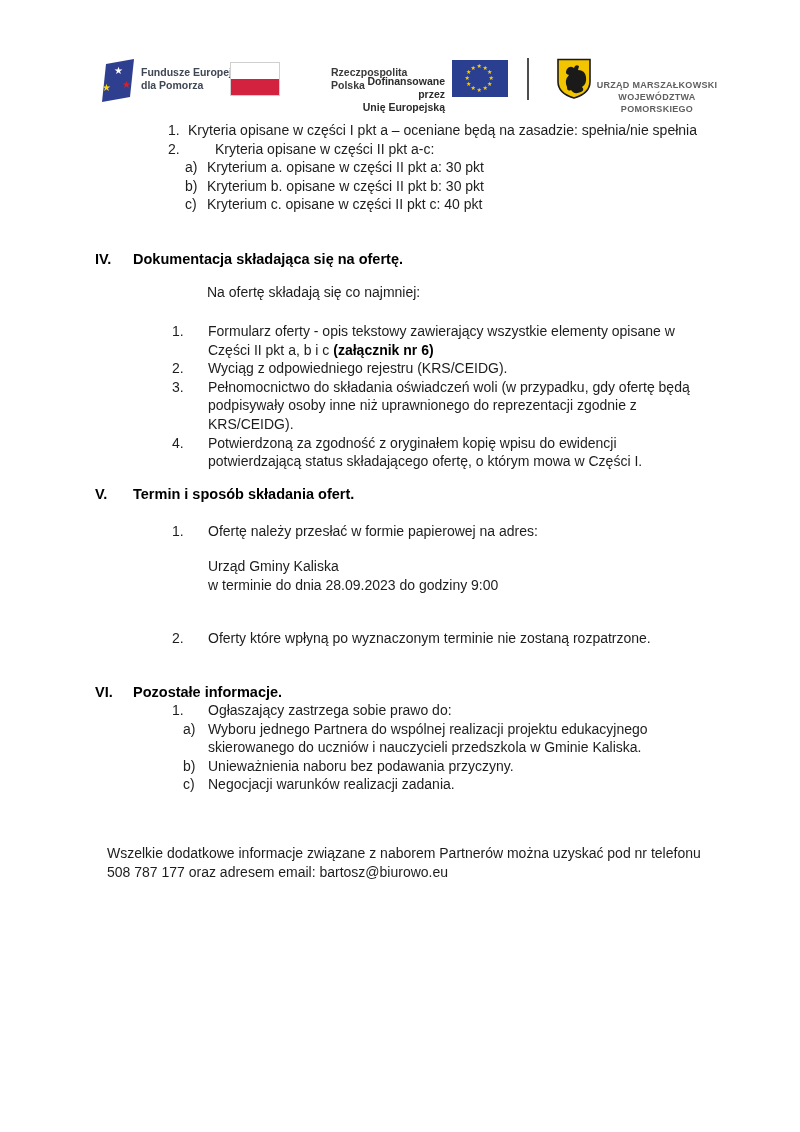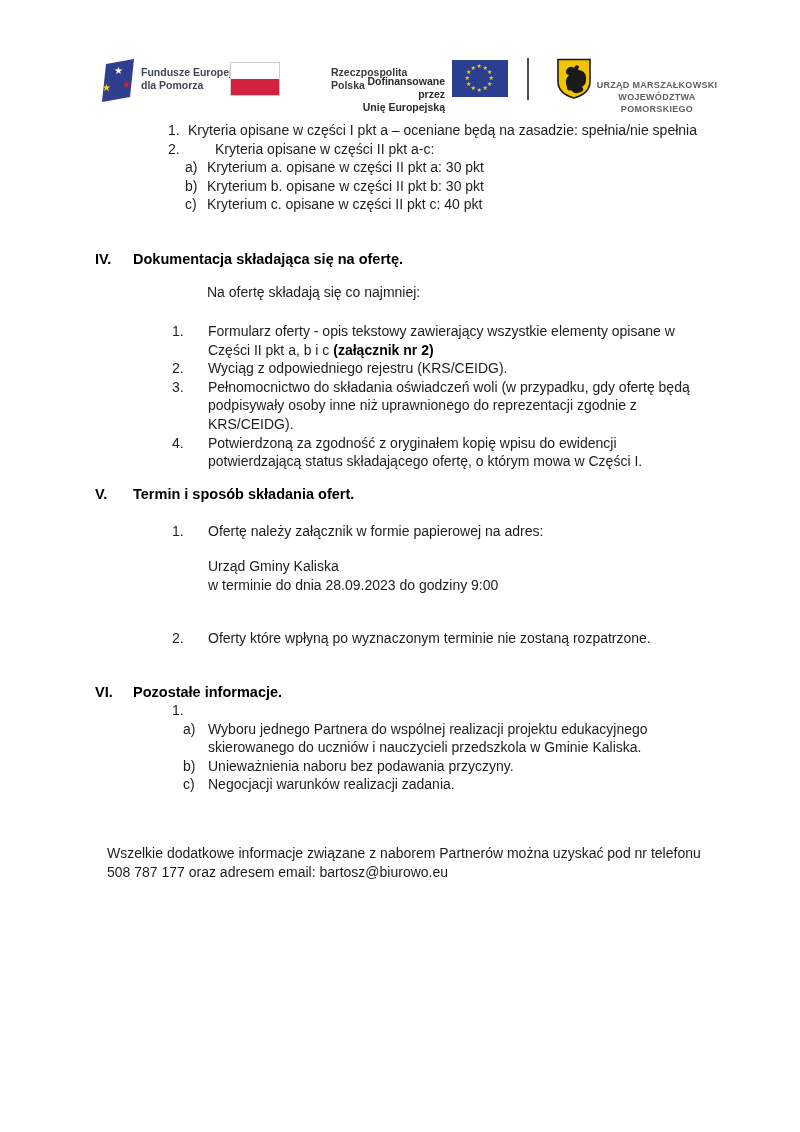--- a/index.html
+++ b/index.html
@@ -140,21 +140,21 @@
 
   <div class="abs nowrap" style="left:207px;top:283px;">Na ofertę składają się co najmniej:</div>
   <div class="abs li-row heading-row nowrap" style="left:95px;top:250px;">
     <span class="li-num">IV.</span>
     <span>Dokumentacja składająca się na ofertę.</span>
   </div>
 
   <div class="abs list-b" style="left:172px;top:322px;">
     <div class="li-row">
       <span class="li-num">1.</span>
-      <span class="li-text"><span>Formularz oferty - opis tekstowy zawierający wszystkie elementy opisane w Części II pkt a, b i c </span><span class="bold">(załącznik nr 2)</span></span>
+      <span class="li-text"><span>Formularz oferty - opis tekstowy zawierający wszystkie elementy opisane w Części II pkt a, b i c </span><span class="bold">(załącznik nr 6)</span></span>
     </div>
     <div class="li-row">
       <span class="li-num">2.</span>
       <span class="li-text">Wyciąg z odpowiedniego rejestru (KRS/CEIDG).</span>
     </div>
     <div class="li-row">
       <span class="li-num">3.</span>
       <span class="li-text">Pełnomocnictwo do składania oświadczeń woli (w przypadku, gdy ofertę będą podpisywały osoby inne niż uprawnionego do reprezentacji zgodnie z KRS/CEIDG).</span>
     </div>
     <div class="li-row">
@@ -163,41 +163,42 @@
     </div>
   </div>
 
   <div class="abs li-row heading-row nowrap" style="left:95px;top:485px;">
     <span class="li-num">V.</span>
     <span>Termin i sposób składania ofert.</span>
   </div>
 
   <div class="abs li-row list-b nowrap" style="left:172px;top:522px;">
     <span class="li-num">1.</span>
-    <span>Ofertę należy załącznik w formie papierowej na adres:</span>
+    <span>Ofertę należy przesłać w formie papierowej na adres:</span>
   </div>
 
   <div class="abs" style="left:208px;top:557px;">
     <div class="nowrap">Urząd Gminy Kaliska</div>
     <div class="nowrap">w terminie do dnia 28.09.2023 do godziny 9:00</div>
   </div>
 
   <div class="abs li-row list-b nowrap" style="left:172px;top:629px;">
     <span class="li-num">2.</span>
     <span>Oferty które wpłyną po wyznaczonym terminie nie zostaną rozpatrzone.</span>
   </div>
 
   <div class="abs li-row heading-row nowrap" style="left:95px;top:683px;">
     <span class="li-num">VI.</span>
     <span>Pozostałe informacje.</span>
   </div>
 
   <div class="abs list-b" style="left:172px;top:701px;">
     <div class="li-row nowrap">
       <span class="li-num">1.</span>
+      <span>Ogłaszający zastrzega sobie prawo do:</span>
     </div>
     <div class="subs-c">
       <div class="li-row">
         <span class="li-num">a)</span>
         <span class="li-text">Wyboru jednego Partnera do wspólnej realizacji projektu edukacyjnego skierowanego do uczniów i nauczycieli przedszkola w Gminie Kaliska.</span>
       </div>
       <div class="li-row nowrap">
         <span class="li-num">b)</span>
         <span class="li-text">Unieważnienia naboru bez podawania przyczyny.</span>
       </div>

